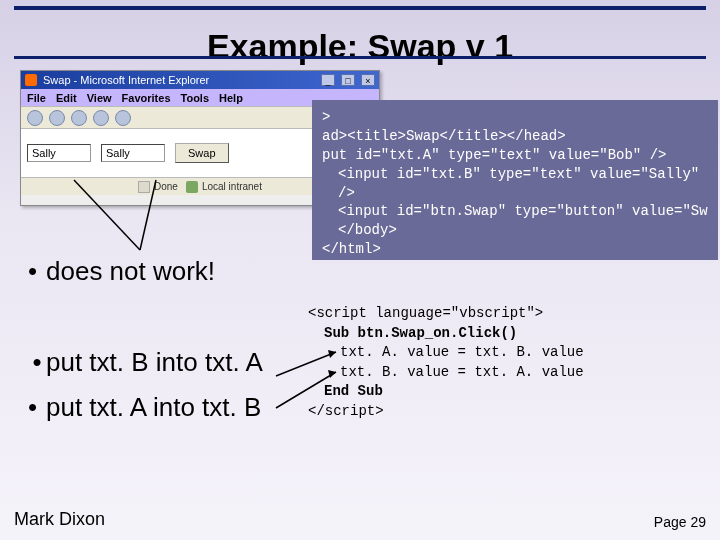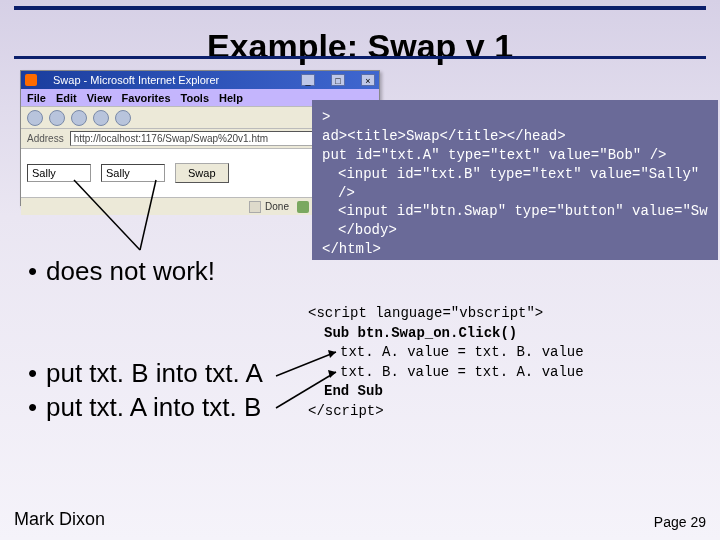--- a/index.html
+++ b/index.html
@@ -11,41 +11,41 @@
   .topbar { position: absolute; top: 6px; left: 14px; right: 14px; height: 4px; background: #0b1f6b; }
   .title { position: absolute; top: 14px; left: 0; right: 0; text-align: center; font-size: 34px; font-weight: bold; color: #000; margin-top: 13px; }
   .underline { position: absolute; top: 56px; left: 14px; right: 14px; height: 3px; background: #0b1f6b; }
 
   
   .ie {
     position: absolute; top: 70px; left: 20px; width: 360px; height: 136px;
     background: #eee; border: 1px solid #888; font-size: 11px;
     box-shadow: 2px 2px 3px rgba(0,0,0,0.25);
   }
-  .ie .titlebar { background: linear-gradient(to right, #1a3d9e, #3f67d0); color: #fff; height: 18px; line-height: 18px; padding: 0 4px; display:flex; align-items:center; gap:16px;}
+  .ie .titlebar { background: linear-gradient(to right, #1a3d9e, #3f67d0); color: #fff; height: 18px; line-height: 18px; padding: 0 4px; display:flex; align-items:center; gap:6px;}
   .ie .titlebar .wicon { width:12px; height:12px; background:#ff6b00; border-radius:2px; display:inline-block;}
   .ie .titlebar .spacer { flex:1; }
   .ie .titlebar .tbtn { width:14px; height:12px; background:#c0c8e8; color:#000; font-size:9px; text-align:center; line-height:12px; border:1px solid #5a6ea8;}
   .ie .menubar { background:#c4b5fd; border-bottom:1px solid #bbb; height:18px; display:flex; gap:10px; padding:0 6px; align-items:center; color:#000;font-weight:bold; }
   .ie .toolbar { background:#ece9d8; border-bottom:1px solid #bbb; height:22px; display:flex; gap:6px; padding:0 6px; align-items:center;}
   .ie .tbicon { width:16px; height:16px; background:#b8c4dc; border-radius:50%; border:1px solid #7a8aa8;}
   .ie .addr { background:#ece9d8; border-bottom:1px solid #bbb; height:20px; display:flex; align-items:center; padding:0 6px; gap:6px; font-size:10px;}
   .ie .addr .label { color:#555; }
   .ie .addr .url { flex:1; background:#fff; border:1px inset #aaa; height:15px; line-height:13px; padding:0 3px; color:#444; white-space:nowrap; overflow:hidden; }
   .ie .client { background:#fff; height:48px; padding:6px; display:flex; gap:10px; align-items:center;}
   .ie .client .txt { width:64px; height:18px; border:1px inset #999; padding:0 4px; line-height:16px; background:#fff;}
   .ie .client .btn { height:20px; padding:0 12px; background:#ece9d8; border:1px outset #aaa; line-height:18px;}
-  .ie .status { background:#ece9d8; border-top:1px solid #bbb; height:18px; display:flex; align-items:center; padding:0 6px; gap:8px; font-size:10px; color:#333; justify-content:flex-end;}
+  .ie .status { background:#ece9d8; border-top:1px solid #bbb; height:18px; display:flex; align-items:center; padding:0 6px; gap:8px; font-size:10px; color:#333; justify-content:center;}
   .ie .status .zone { display:flex; align-items:center; gap:4px;}
   .ie .status .zicon { width:12px; height:12px; background:#7aa860; border-radius:2px;}
   .ie .status .dicon { width:12px; height:12px; background:#dedacb; border:1px solid #aaa;}
 
   
   .b1, .b2, .b3 { position:absolute; left:28px; color:#000; font-size:26px; }
-  .b1 { top: 256px; } .b2 { top: 358px; } .b3 { top: 392px; }
+  .b1 { top: 256px; } .b2 { top: 347px; text-align: center; } .b3 { top: 392px; }
   .b1 .dot, .b2 .dot, .b3 .dot { display:inline-block; width:18px;}
 
   
   .code1 {
     position:absolute; top:100px; left:312px; width:406px; height:160px;
     background:#6a6a98; color:#fff; font-family:"Courier New",monospace; font-size:14px;
     padding:8px 10px; line-height:1.35; overflow:hidden;
   }
   .code1 .indent1{ padding-left:16px;}
 
@@ -87,24 +87,20 @@
       <span>Favorites</span>
       <span>Tools</span>
       <span>Help</span>
     </div>
     <div class="toolbar">
       <span class="tbicon"></span>
       <span class="tbicon"></span>
       <span class="tbicon"></span>
       <span class="tbicon"></span>
       <span class="tbicon"></span>
-    </div>
-    <div class="addr">
-      <span class="label">Address</span>
-      <span class="url">http://localhost:1176/Swap/Swap%20v1.htm</span>
     </div>
     <div class="client">
       <span class="txt">Sally</span>
       <span class="txt">Sally</span>
       <span class="btn">Swap</span>
     </div>
     <div class="status">
       <span style="display:flex;align-items:center;gap:4px;">
         <span class="dicon"></span>
         <span>Done</span>

